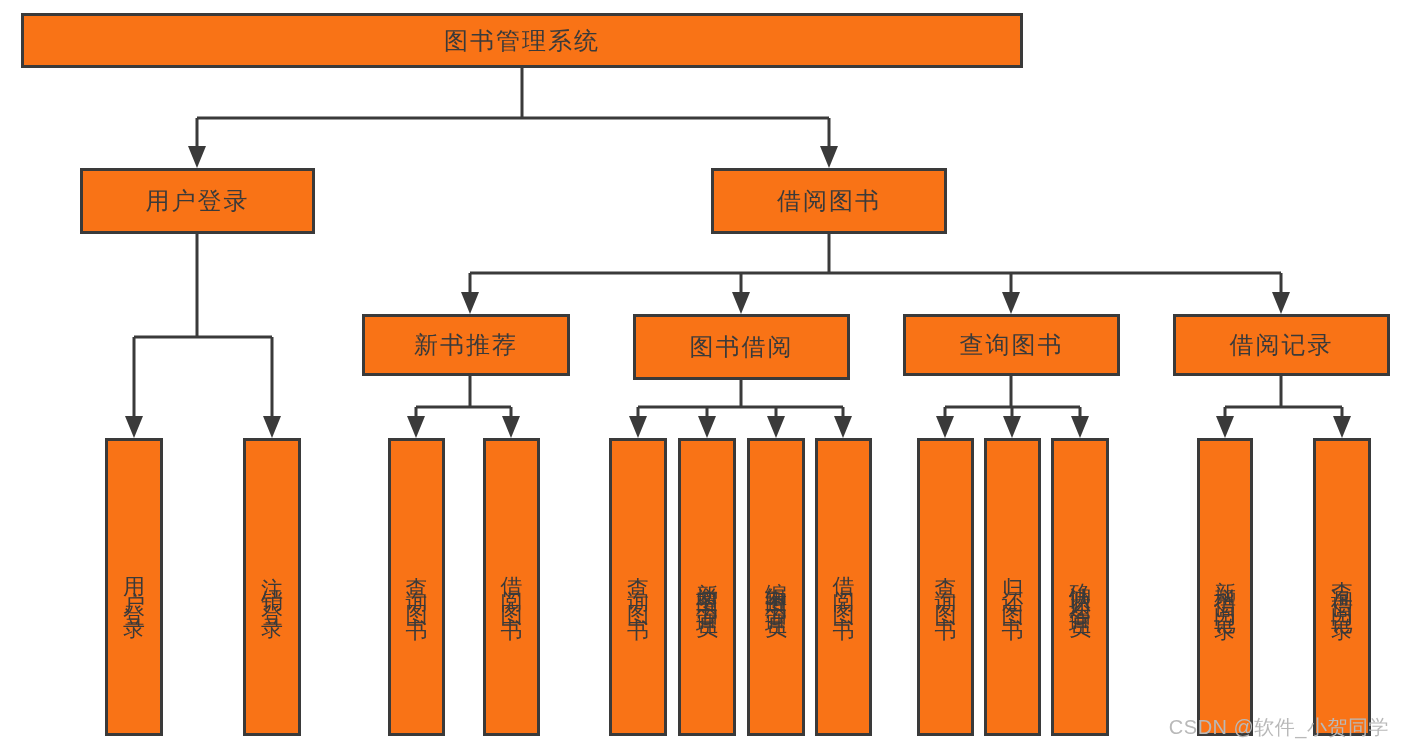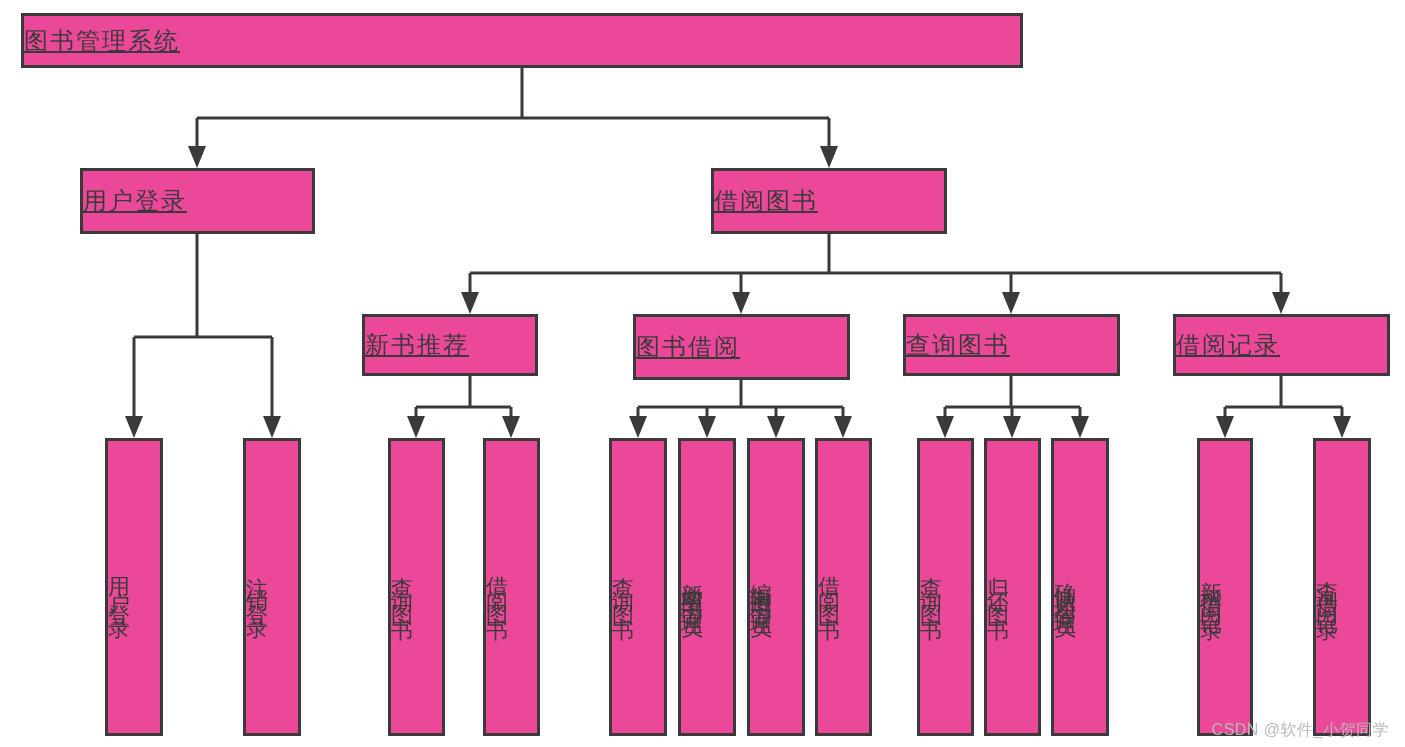--- a/index.html
+++ b/index.html
@@ -6,33 +6,32 @@
   .canvas{
     position:relative;width:1405px;height:747px;
     background:var(--background,#ffffff);
     font-family:"Liberation Sans",sans-serif;
     overflow:hidden;
   }
   .wires{position:absolute;left:0;top:0;color:var(--line,#3a3a3a);}
   .box{
     position:absolute;box-sizing:border-box;
     border:3px solid var(--line,#3a3a3a);
-    background:#ec4899;
-    display:flex;align-items:center;
+    background:#f97316;
+    display:flex;align-items:center;justify-content:center;
     color:var(--text,#3a3a3a);
-    text-decoration:underline;
   }
   .h{font-size:24px;letter-spacing:2px;white-space:nowrap;}
   .v span{writing-mode:vertical-rl;font-size:22px;line-height:1;}
   .s4 span{letter-spacing:14px;}
   .s6 span{letter-spacing:8px;}
   .s9 span{letter-spacing:5px;}
   .watermark{
     position:absolute;right:16px;bottom:6px;
-    font-size:16px;letter-spacing:0.5px;
+    font-size:20px;letter-spacing:0.5px;
     color:var(--watermark,#b9b9b9);white-space:nowrap;text-align:center;
   }
 </style>
 </head>
 <body>
 
 <div class="canvas" style="--line: #3a3a3a; --text: #3a3a3a; --watermark: #b9b9b9; --background: #ffffff;">
 
   <svg class="wires" width="1405" height="747" viewBox="0 0 1405 747" aria-hidden="true">
     <path fill="none" stroke="currentColor" stroke-width="3" d="
@@ -71,21 +70,21 @@
     <span>图书管理系统</span>
   </div>
 
   <div class="box h" style="left:80px;top:168px;width:235px;height:66px">
     <span>用户登录</span>
   </div>
   <div class="box h" style="left:711px;top:168px;width:236px;height:66px">
     <span>借阅图书</span>
   </div>
 
-  <div class="box h" style="left:362px;top:314px;width:176px;height:62px">
+  <div class="box h" style="left:362px;top:314px;width:208px;height:62px">
     <span>新书推荐</span>
   </div>
   <div class="box h" style="left:633px;top:314px;width:217px;height:66px">
     <span>图书借阅</span>
   </div>
   <div class="box h" style="left:903px;top:314px;width:217px;height:62px">
     <span>查询图书</span>
   </div>
   <div class="box h" style="left:1173px;top:314px;width:217px;height:62px">
     <span>借阅记录</span>

